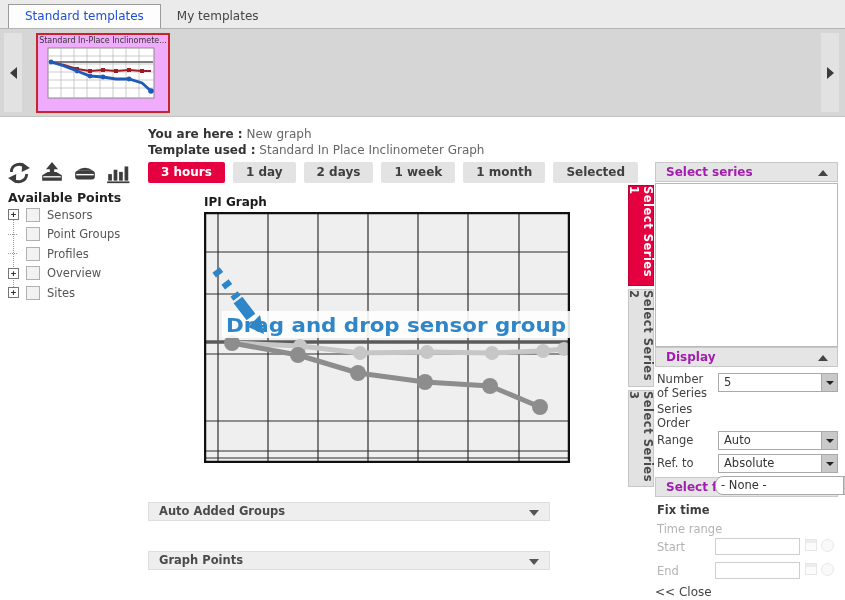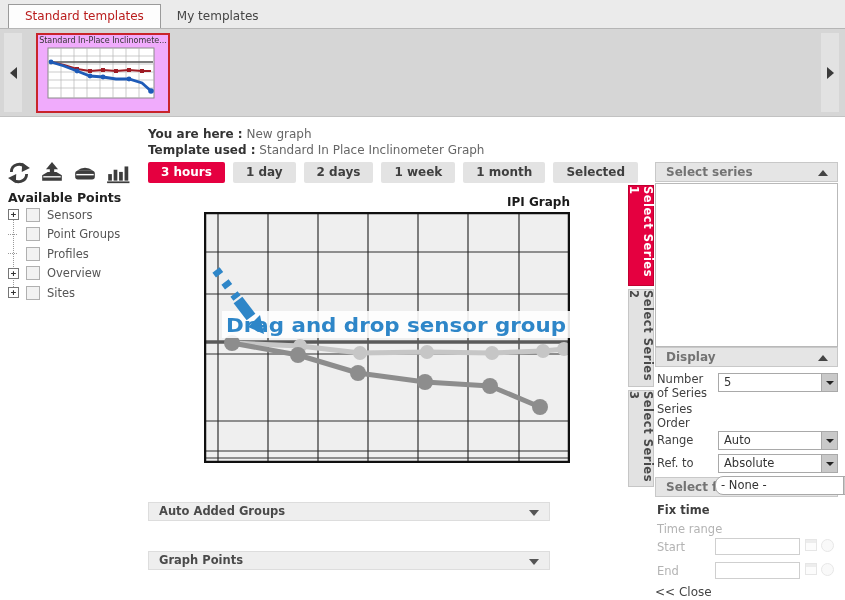--- a/index.html
+++ b/index.html
@@ -3,21 +3,21 @@
 <meta charset="utf-8">
 <style>
   html,body{margin:0;padding:0;background:#fff;}
   #app{position:relative;width:845px;height:600px;background:#fff;overflow:hidden;
        font-family:"DejaVu Sans","Liberation Sans",sans-serif;font-size:12px;color:#444;}
 
   
   .tabbar{position:absolute;left:0;top:0;width:845px;height:29px;background:#ebebeb;
           border-bottom:1px solid #b5b5b5;display:flex;align-items:flex-end;padding-left:8px;box-sizing:border-box;}
   .tab{height:23px;line-height:23px;padding:0 16px;font-size:12px;color:#444;cursor:pointer;}
-  .tab.active{background:#fdfdfd;border:1px solid #9a9a9a;border-bottom:none;color:#b91c1c;margin-top:44px;}
+  .tab.active{background:#fdfdfd;border:1px solid #9a9a9a;border-bottom:none;color:#1d4ed8;margin-top:44px;}
 
   
   .thumbstrip{position:absolute;left:0;top:29px;width:845px;height:88px;background:#d6d6d6;
               border-bottom:1px solid #c2c2c2;box-sizing:border-box;}
   .scrollbtn{position:absolute;top:4px;height:79px;width:18px;background:#e2e2e2;display:flex;
              align-items:center;justify-content:center;cursor:pointer;}
   .scrollbtn.left{left:4px;} .scrollbtn.right{right:6px;}
   .tri-left{width:0;height:0;border-top:6px solid transparent;border-bottom:6px solid transparent;border-right:7px solid #3a3a3a;}
   .tri-right{width:0;height:0;border-top:6px solid transparent;border-bottom:6px solid transparent;border-left:7px solid #3a3a3a;}
   .thumb-card{position:absolute;left:36px;top:4px;width:130px;height:75px;background:#f0abfc;
@@ -44,42 +44,42 @@
   .tree .vline{position:absolute;left:5px;top:10px;height:78px;border-left:1px dotted #9a9a9a;}
   .trow{position:relative;height:19.5px;display:flex;align-items:center;}
   .exp{width:9px;height:9px;border:1px solid #767676;background:#fff;font:bold 9px/8px "DejaVu Sans Mono",monospace;
        text-align:center;color:#333;margin-right:7px;flex:none;cursor:pointer;}
   .dash{width:11px;height:11px;position:relative;margin-right:7px;flex:none;}
   .dash::before{content:"";position:absolute;left:0;top:5px;width:9px;border-top:1px dotted #9a9a9a;}
   .cb{width:12px;height:12px;border:1px solid #b0b0b0;background:#f2f2f2;margin-right:7px;flex:none;cursor:pointer;}
   .tlabel{font-size:11.5px;color:#555;white-space:nowrap;}
 
   
-  .chart-title{position:absolute;left:204px;top:195px;width:366px;text-align:right;
+  .chart-title{position:absolute;left:204px;top:195px;width:366px;text-align:left;
                font-weight:bold;font-size:12px;color:#1a1a1a;}
   .plot{position:absolute;left:204px;top:212px;}
 
   
   .collap{position:absolute;left:148px;width:402px;height:19px;background:#eeeeee;border:1px solid #dddddd;
           box-sizing:border-box;line-height:17px;font-weight:bold;font-size:11.5px;color:#4a4a4a;
           padding-left:10px;cursor:pointer;}
   .collap .caret-dn{position:absolute;right:10px;top:7px;width:0;height:0;
           border-left:5px solid transparent;border-right:5px solid transparent;border-top:6px solid #555;}
 
   
   .vtab{position:absolute;left:628px;width:26px;box-sizing:border-box;display:flex;align-items:center;
         justify-content:center;writing-mode:vertical-rl;font-weight:bold;font-size:11.5px;
         letter-spacing:.5px;cursor:pointer;}
   .vtab.t1{top:185px;height:101px;background:#e50040;border:1px solid #c00030;color:#fff;}
   .vtab.t2{top:289px;height:98px;background:#e2e2e2;border:1px solid #c6c6c6;color:#4a4a4a;}
   .vtab.t3{top:390px;height:97px;background:#e2e2e2;border:1px solid #c6c6c6;color:#4a4a4a;}
 
   
   .phead{position:absolute;left:655px;width:183px;height:20px;background:#e5e5e5;border:1px solid #c8c8c8;
-         box-sizing:border-box;line-height:18px;font-weight:bold;font-size:12px;color:#737373;
+         box-sizing:border-box;line-height:18px;font-weight:bold;font-size:12px;color:#a21caf;
          padding-left:10px;cursor:pointer;}
   .phead .caret-up{position:absolute;right:9px;top:7px;width:0;height:0;
          border-left:5px solid transparent;border-right:5px solid transparent;border-bottom:6px solid #444;}
   .series-list{position:absolute;left:655px;top:183px;width:183px;height:164px;background:#fff;
                border:1px solid #b9b9b9;box-sizing:border-box;}
   .flabel{position:absolute;left:657px;width:60px;font-size:11.5px;color:#3f3f3f;line-height:14px;}
   .flabel.dis{color:#b3b3b3;}
   .sel{position:absolute;height:19px;background:#fff;border:1px solid #a9a9a9;display:flex;
        box-sizing:border-box;cursor:pointer;}
   .sel .val{flex:1;font-size:11.5px;line-height:17px;padding-left:5px;color:#333;white-space:nowrap;overflow:hidden;}

